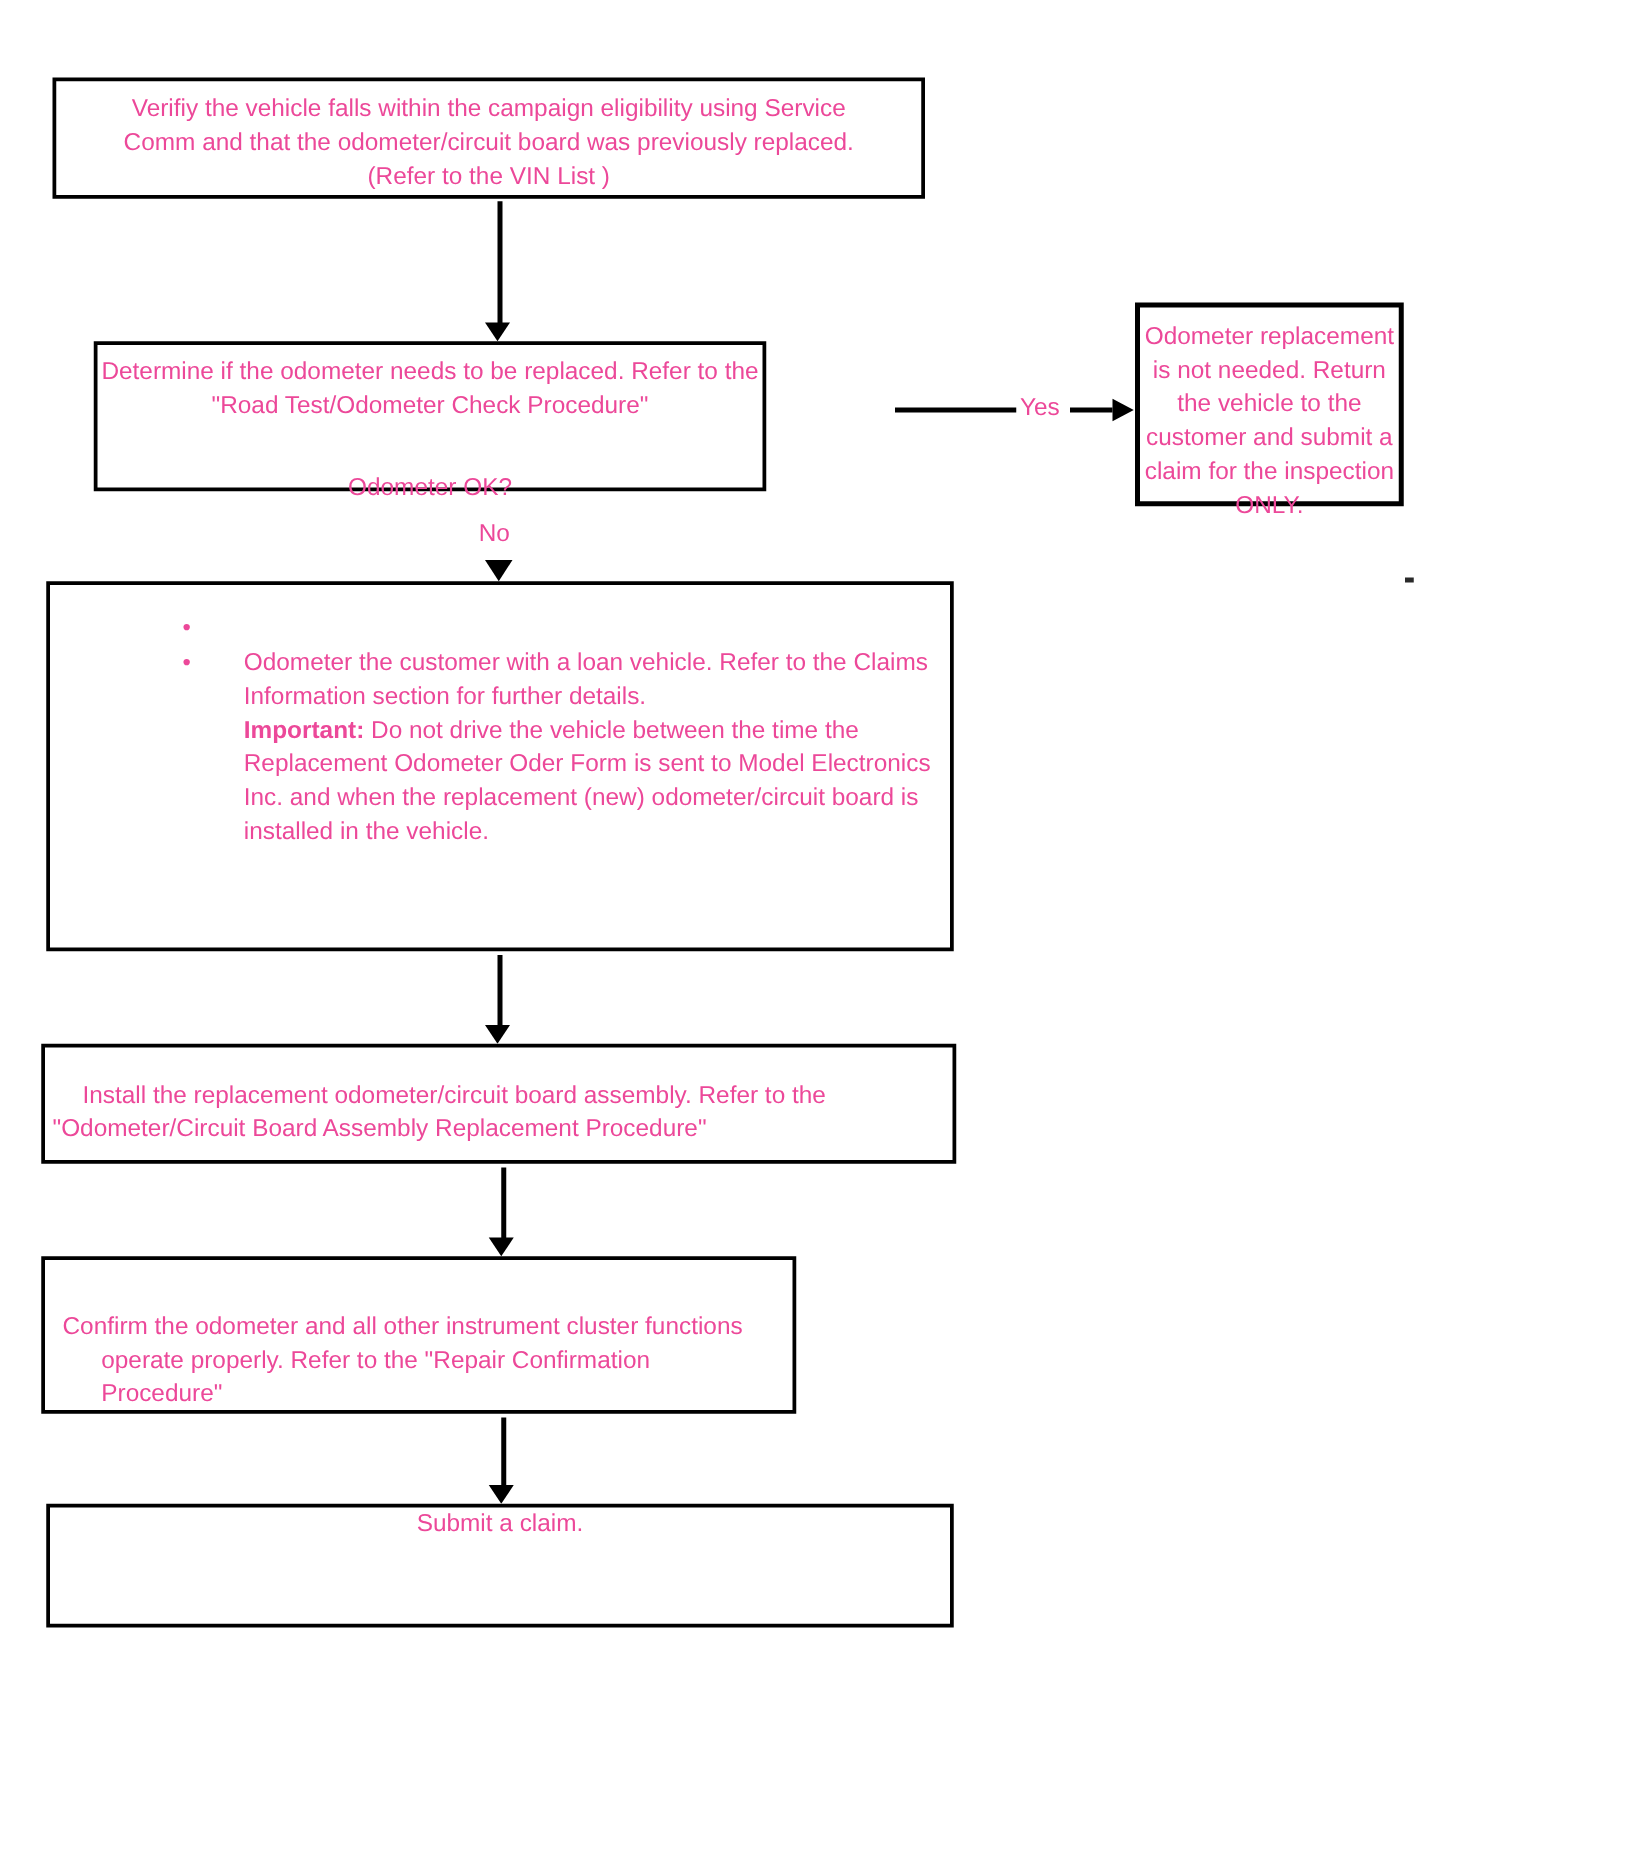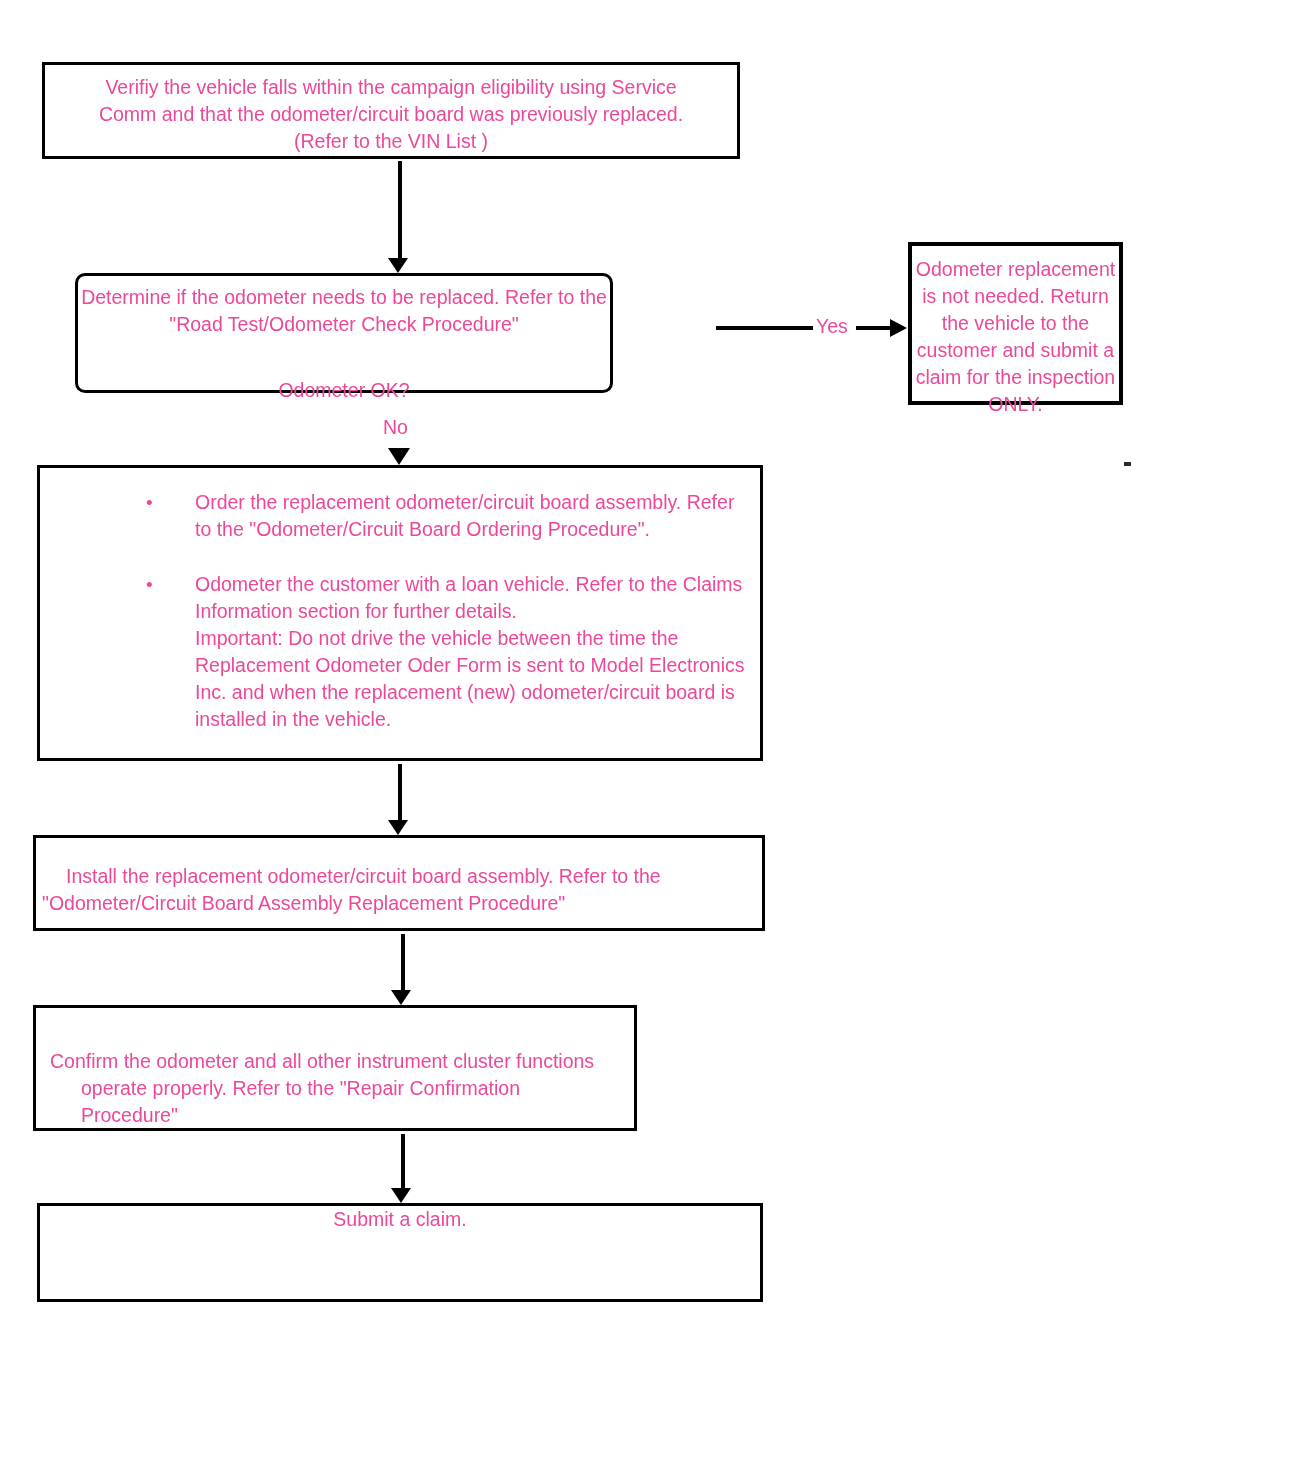--- a/index.html
+++ b/index.html
@@ -72,41 +72,41 @@
   }
   .confirm-text {
     padding: 40px 14px 0 45px;
     text-indent: -31px;
   }
   .submit-flex {
     display: flex;
     align-items: flex-start;
     justify-content: center;
   }
-  .bold { font-weight: normal; }
+  .bold { font-weight: bold; }
   .artifact-dot {
     position: absolute;
     background: #2a2a2a;
   }
 </style>
 </head>
 <body>
 
 <div class="canvas">
 
   <div class="box center" style="left:42px; top:62px; width:698px; height:97px; padding-top:9px;">
     <div>Verifiy the vehicle falls within the campaign eligibility using Service</div>
     <div>Comm and that the odometer/circuit board was previously replaced.</div>
     <div>(Refer to the VIN List )</div>
   </div>
 
   <div class="vline" style="left:398px; top:161px; height:98px;"></div>
   <div class="head-down" style="left:388px; top:258px;"></div>
 
-  <div class="box center" style="left:75px; top:273px; width:538px; height:120px; padding-top:8px;border-radius:10px;">
+  <div class="box center" style="left:75px; top:273px; width:538px; height:120px; padding-top:8px;">
     <div>Determine if the odometer needs to be replaced. Refer to the</div>
     <div>"Road Test/Odometer Check Procedure"</div>
     <div style="margin-top:39px;">Odometer OK?</div>
   </div>
 
   <div class="hline" style="left:716px; top:326px; width:97px;"></div>
   <div class="flow-label" style="left:814px; top:313px;">Yes</div>
   <div class="hline" style="left:856px; top:326px; width:34px;"></div>
   <div class="head-right" style="left:890px; top:319px;"></div>
 
@@ -120,21 +120,20 @@
   </div>
 
   <div class="flow-label" style="left:381px; top:414px;">No</div>
   <div class="head-down" style="left:388px; top:448px; border-left-width:11px; border-right-width:11px; border-top-width:17px;"></div>
 
   <div class="artifact-dot" style="left:1124px; top:462px; width:7px; height:4px;"></div>
 
   <div class="box" style="left:37px; top:465px; width:726px; height:296px; padding-top:21px;">
     <div class="bullet-item gap-after">
       <span class="bullet-dot">•</span>
-      <span>Order the replacement odometer/circuit board assembly. Refer to the "Odometer/Circuit Board Ordering Procedure".</span>
     </div>
     <div class="bullet-item">
       <span class="bullet-dot">•</span>
       <span>Odometer the customer with a loan vehicle. Refer to the Claims Information section for further details.</span>
       <br>
       <span class="bold">Important:</span><span> Do not drive the vehicle between the time the Replacement Odometer Oder Form is sent to Model Electronics Inc. and when the replacement (new) odometer/circuit board is installed in the vehicle.</span>
     </div>
   </div>
 
   <div class="vline" style="left:398px; top:764px; height:58px;"></div>

